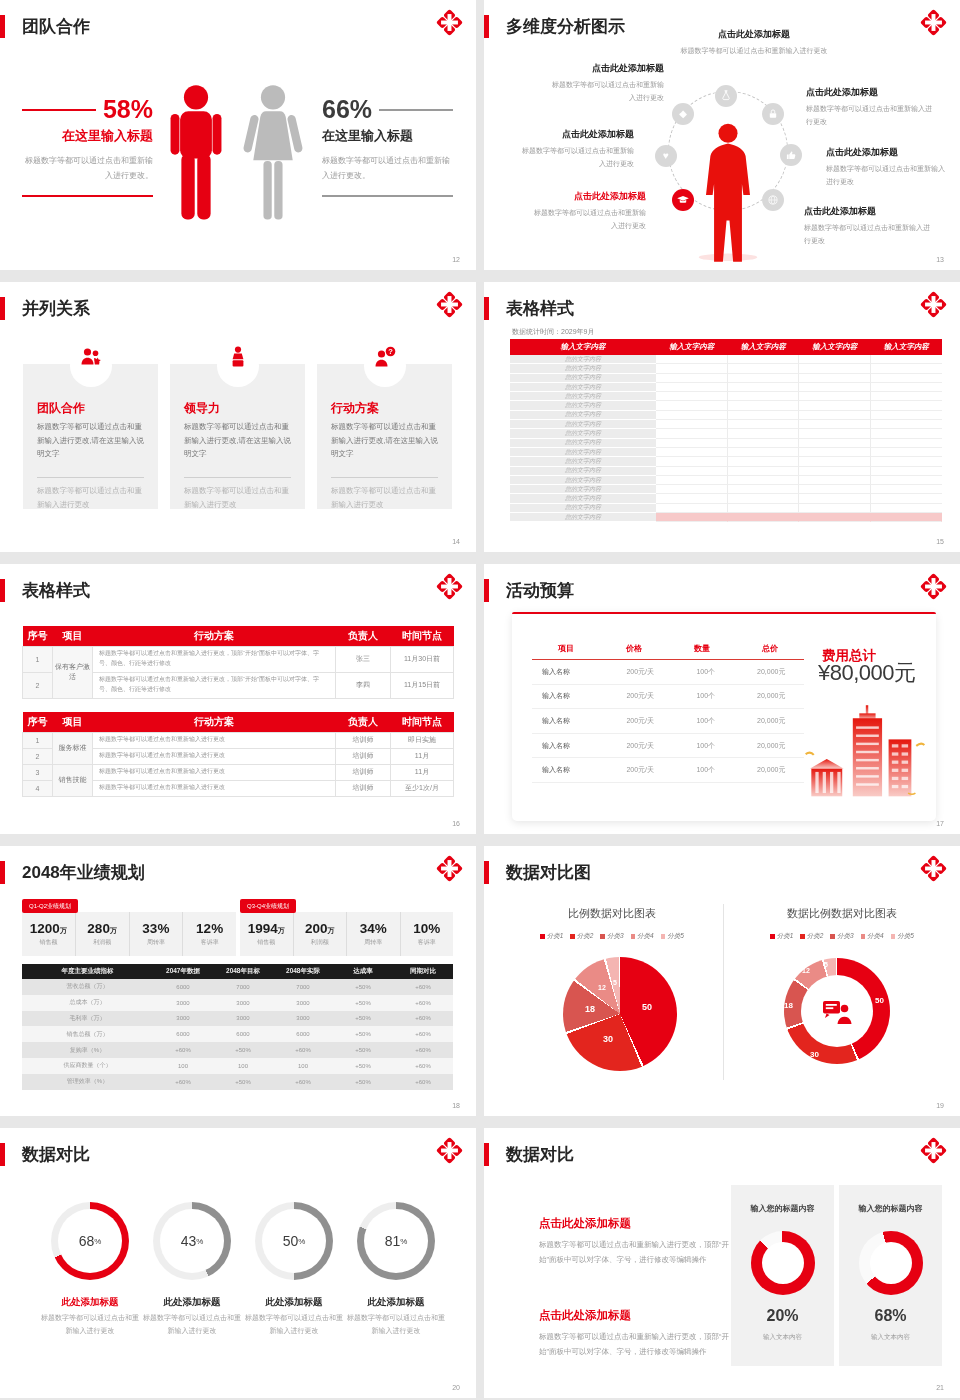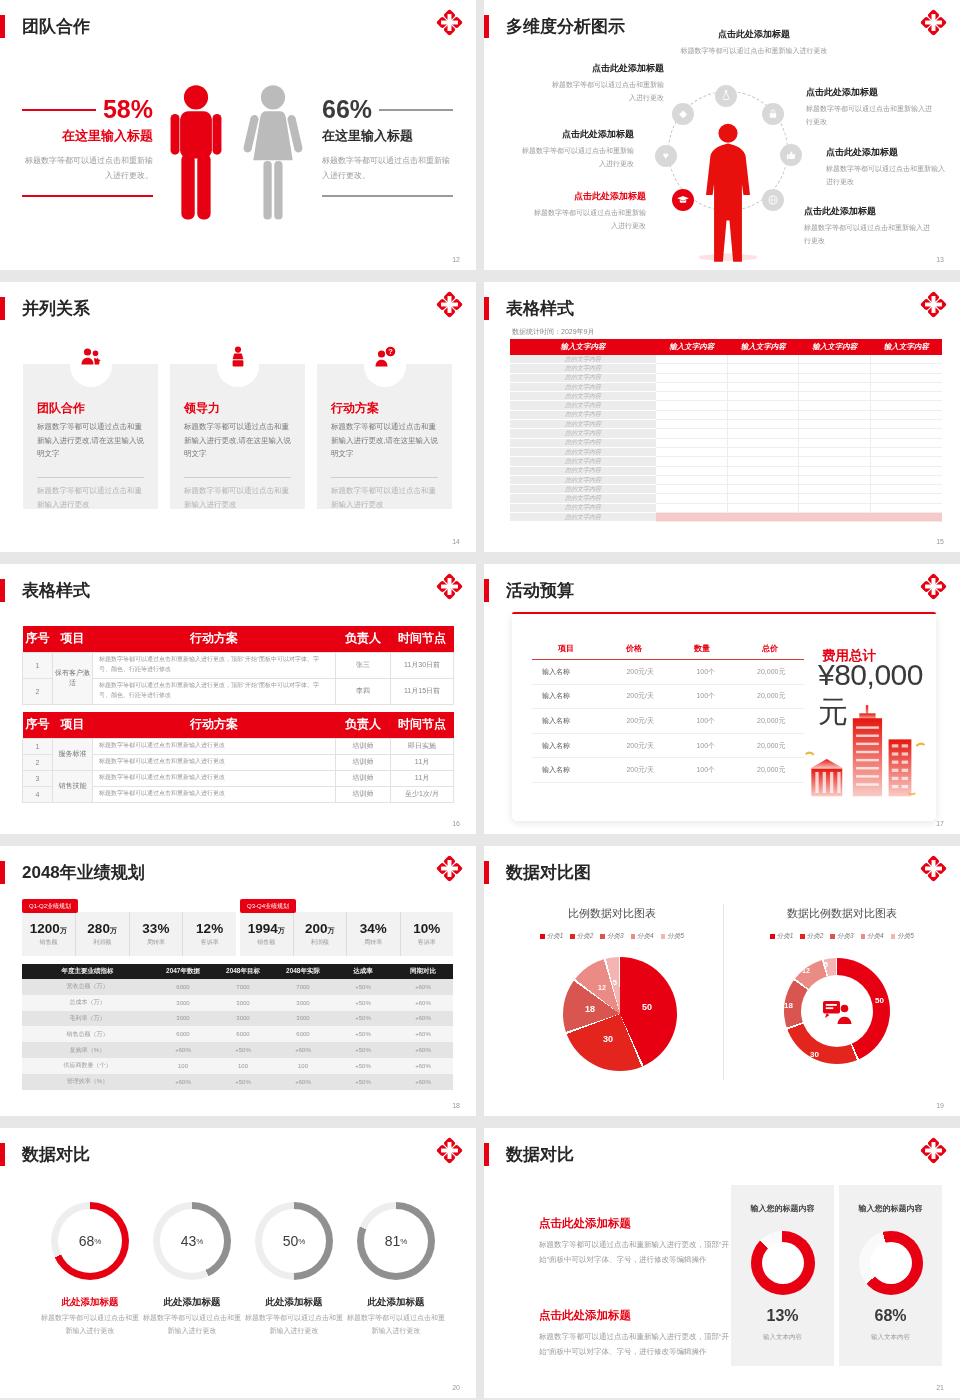--- a/index.html
+++ b/index.html
@@ -71,40 +71,40 @@
   .s15 .brow{ display:flex; height:9.3px; }
   .s15 .brow .c1{ background:#ececec; border-bottom:1px solid #fff; color:#b3b3b3; font-size:6px;
                   display:flex; align-items:center; justify-content:center; }
   .s15 .brow .cx{ border-bottom:1px solid #eee; border-right:1px solid #ececec; }
   .s15 .brow .cx:last-child{ border-right:none; }
   .s15 .brow.pink .cx{ background:#f7c9c9; border-right:1px solid #f7c9c9; }
 
   
   .s16 table{ position:absolute; left:22px; border-collapse:collapse; table-layout:fixed; width:431px; }
   .s16 .t1{ top:62px; } .s16 .t2{ top:148px; }
-  .s16 th{ background:var(--red); color:#fff; font-size:12px; font-weight:bold; height:26px;margin-left:44px; }
+  .s16 th{ background:var(--red); color:#fff; font-size:10px; font-weight:bold; height:20px;margin-left:44px; }
   .s16 td{ border:1px solid #e2e2e2; font-size:7px; color:#888; text-align:center; }
   .s16 .t1 td{ height:26px; } .s16 .t2 td{ height:16px; }
   .s16 td.plan{ text-align:left; padding:2px 6px; font-size:6px; line-height:1.6; color:#999; }
   .s16 td.no, .s16 td.proj{ background:#f7f7f7; }
   .s16 td.proj{ font-size:7px; color:#777; }
 
   
   .s17 .card{ position:absolute; left:28px; top:48px; width:424px; height:209px; background:#fff;
               border-radius:5px; box-shadow:0 2px 8px rgba(0,0,0,.10); }
   .s17 .card::before{ content:""; position:absolute; left:0; top:0; width:100%; height:2px; background:var(--red);
                       border-radius:5px 5px 0 0; }
   .s17 .bt{ position:absolute; left:20px; top:26px; width:272px; }
   .s17 .hr{ display:flex; height:22px; border-bottom:1.5px solid #da3a33; }
   .s17 .hr div{ flex:1; color:var(--red); font-size:8px; font-weight:bold; display:flex; align-items:center; justify-content:center; }
   .s17 .rr{ display:flex; height:24.6px; border-bottom:1px solid #efefef; }
   .s17 .rr div{ flex:1; font-size:7px; color:#999; display:flex; align-items:center; justify-content:center; }
   .s17 .rr div:first-child{ color:#555; justify-content:flex-start; padding-left:10px; }
   .s17 .sumlab{ position:absolute; left:310px; top:28px; font-size:13.5px; font-weight:bold; color:var(--red);margin-top:7px; }
-  .s17 .sumval{ position:absolute; left:306px; top:46px; font-size:30px; color:#3a3a3a; letter-spacing:-0.5px; }
+  .s17 .sumval{ position:absolute; left:306px; top:46px; font-size:22px; color:#3a3a3a; letter-spacing:-0.5px; }
   .s17 .bldg{ position:absolute; left:292px; top:84px; width:122px; height:112px; }
 
   
   .s18 .tag{ position:absolute; top:53px; background:var(--red); color:#fff; font-size:6px;
              padding:2.5px 7px; border-radius:2px; z-index:2; }
   .s18 .tag1{ left:22px; } .s18 .tag2{ left:240px; }
   .s18 .panel{ position:absolute; top:66px; height:44px; background:#f2f2f2; display:flex; }
   .s18 .p1{ left:22px; width:214px; } .s18 .p2{ left:240px; width:213px; }
   .s18 .stat{ flex:1; display:flex; flex-direction:column; align-items:center; justify-content:center; border-right:1px solid #ddd; }
   .s18 .stat:last-child{ border-right:none; }
@@ -958,21 +958,21 @@
       <p>标题数字等都可以通过点击和重新输入进行更改，顶部“开始”面板中可以对字体、字号，进行修改等编辑操作</p>
     </div>
     <div class="tblk" style="top:180px">
       <h4>点击此处添加标题</h4>
       <p>标题数字等都可以通过点击和重新输入进行更改，顶部“开始”面板中可以对字体、字号，进行修改等编辑操作</p>
     </div>
 
     <div class="pcard pc1">
       <div class="pct-t">输入您的标题内容</div>
       <div class="dn d88"></div>
-      <div class="big">13%</div>
+      <div class="big">20%</div>
       <div class="cap">输入文本内容</div>
     </div>
     <div class="pcard pc2">
       <div class="pct-t">输入您的标题内容</div>
       <div class="dn d68"></div>
       <div class="big">68%</div>
       <div class="cap">输入文本内容</div>
     </div>
     <div class="pg">21</div>
   </section>

